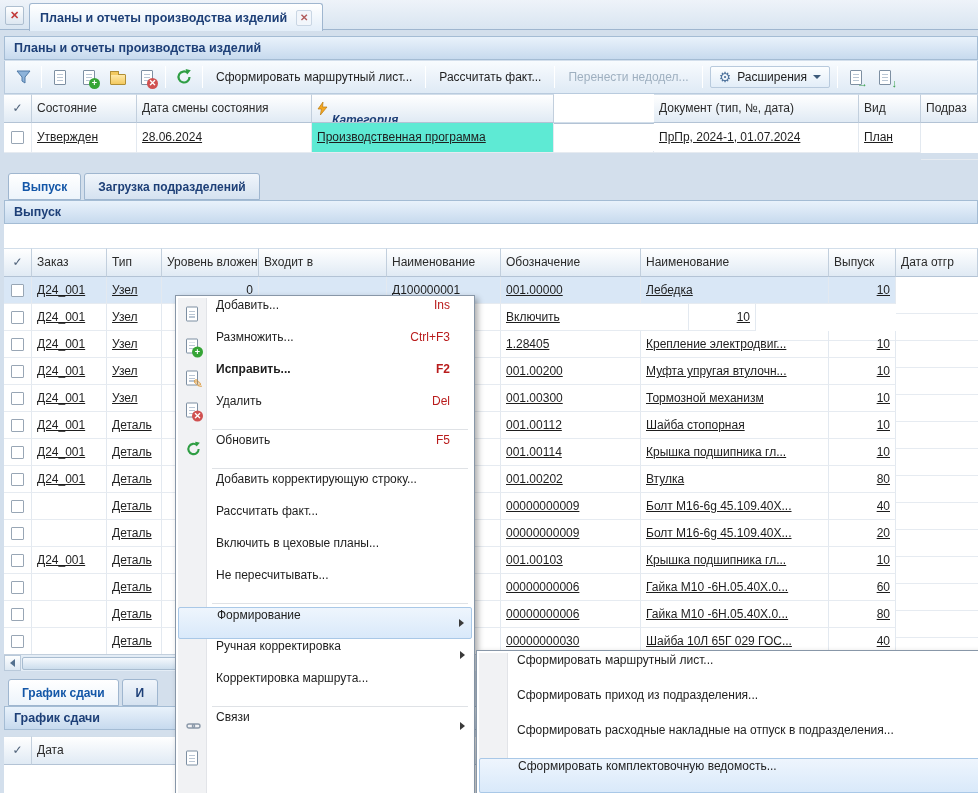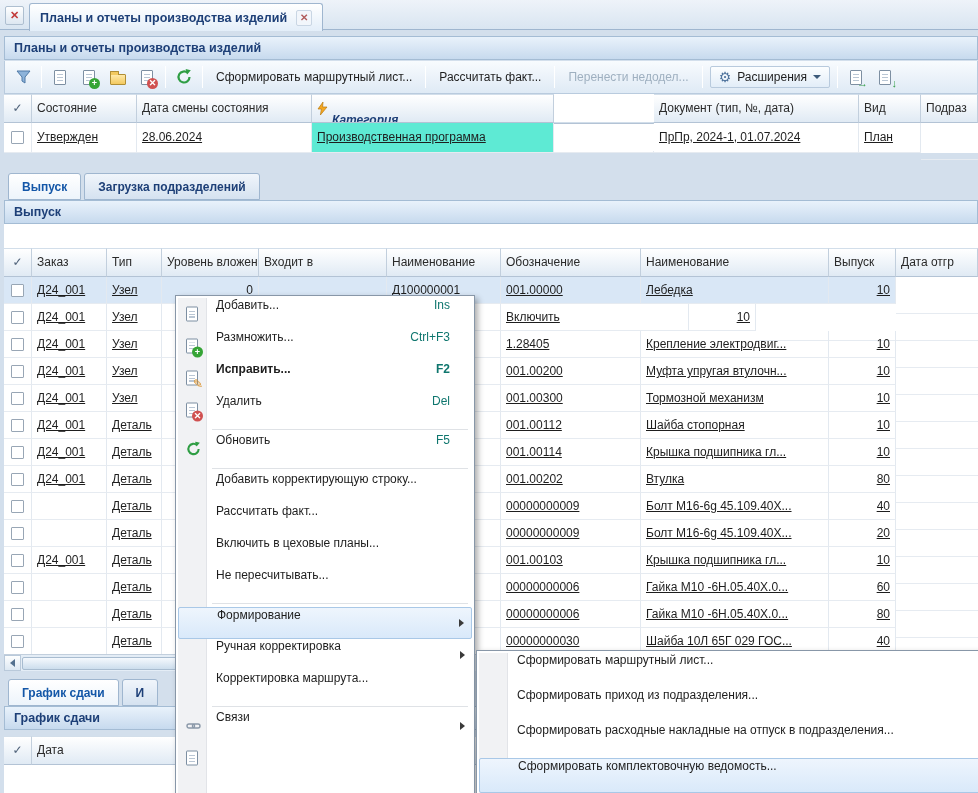--- a/index.html
+++ b/index.html
@@ -117,21 +117,21 @@
   
   .menu { position:absolute; background:#fff; border:1px solid #8897a8;
     box-shadow:3px 3px 6px rgba(0,0,0,0.32); padding:2px; z-index:50; }
   .menu::before { content:""; position:absolute; left:2px; top:2px; bottom:2px; width:28px;
     background:#f1f2f4; border-right:1px solid #e2e4e8; }
   #ctx-menu { left:175px; top:295px; width:300px; height:540px; }
   #sub-menu { left:476px; top:650px; width:510px; height:160px; z-index:60; }
   .mi { position:relative; height:32px; display:flex; align-items:flex-start; padding-left:38px; padding-right:22px; cursor:default; }
   #sub-menu .mi { height:35px; }
   .mi .lab { flex:1; white-space:nowrap; overflow:hidden; }
-  .mi .sc { margin-left:18px; color:#0f766e; white-space:nowrap; }
+  .mi .sc { margin-left:18px; color:#b91c1c; white-space:nowrap; }
   .mi.bold .lab, .mi.bold .sc { font-weight:bold; }
   .mi.hl { background:linear-gradient(#eef5fd,#d9e9fa); border:1px solid #a9c8e7; border-radius:2px; }
   .micon { position:absolute; left:8px; top:50%; transform:translateY(-50%); z-index:1; display:flex; }
   .sub-arrow { position:absolute; right:7px; top:50%; margin-top:-4px; width:0; height:0;
     border-left:5px solid #3a3a3a; border-top:4px solid transparent; border-bottom:4px solid transparent; }
   .msep { height:1px; background:#dfe2e6; margin:3px 4px 3px 34px; position:relative; }
 </style>
 </head>
 <body>
 

